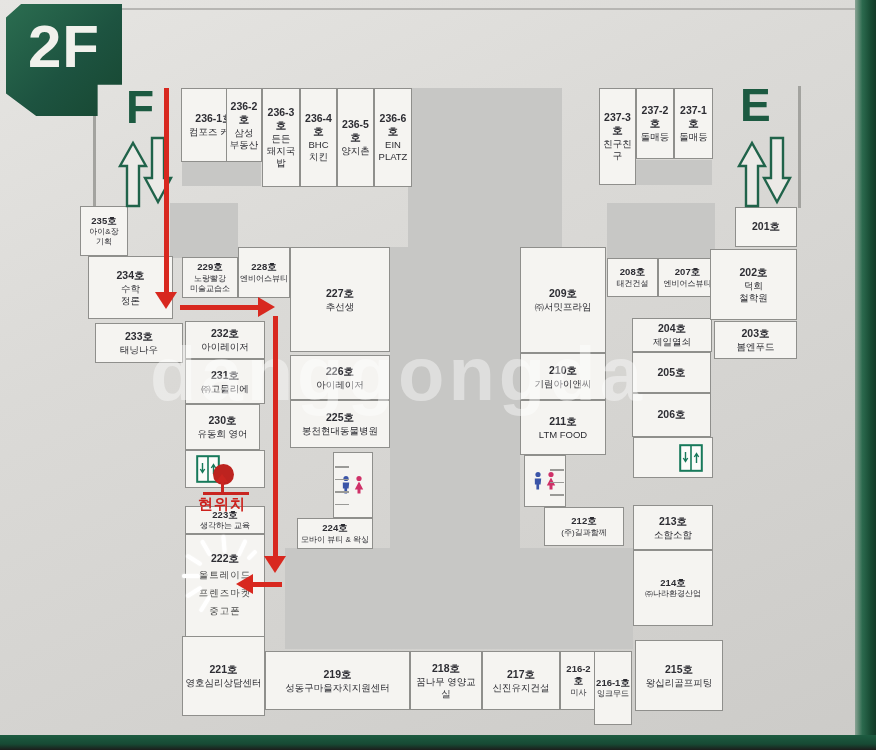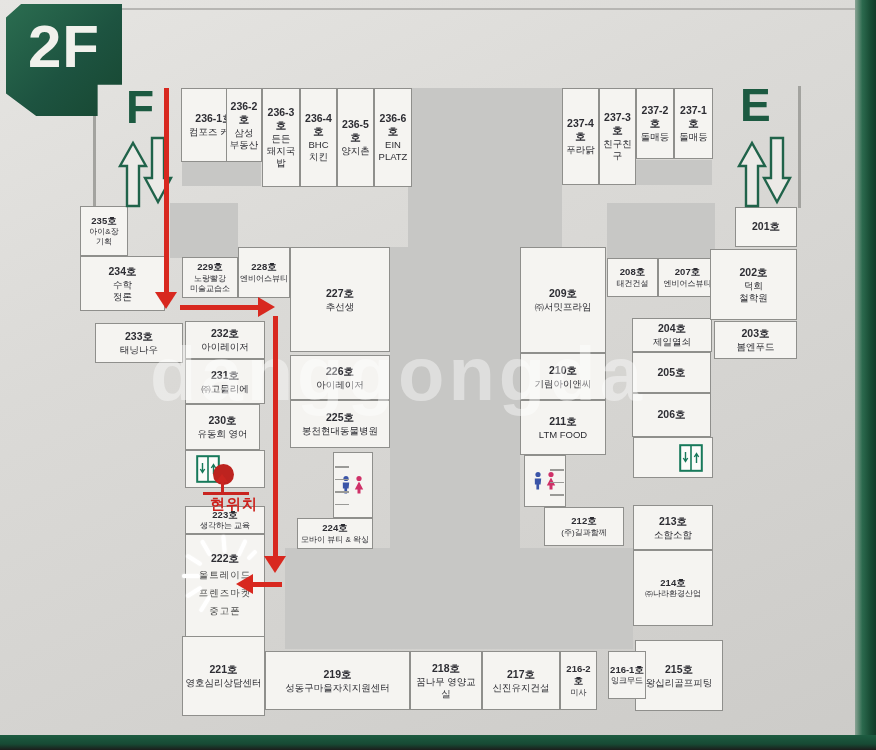--- a/index.html
+++ b/index.html
@@ -45,21 +45,21 @@
   .rline{position:absolute;background:#d8281f;}
   .rdot{position:absolute;left:213px;top:464px;width:21px;height:21px;border-radius:50%;background:#bd231f;}
   .ah{position:absolute;width:0;height:0;}
   .ah.down{border-left:11px solid transparent;border-right:11px solid transparent;border-top:17px solid #d8281f;}
   .ah.right{border-top:10.5px solid transparent;border-bottom:10.5px solid transparent;border-left:17px solid #d8281f;}
   .ah.left{border-top:10.5px solid transparent;border-bottom:10.5px solid transparent;border-right:17px solid #d8281f;}
   .loc-hline{position:absolute;left:203px;top:492px;width:46px;height:3px;background:#c92520;}
   .loc-stem{position:absolute;left:221px;top:481px;width:3px;height:11px;background:#c92520;}
   .loc-stemhead{position:absolute;left:216px;top:474px;width:0;height:0;
     border-left:6px solid transparent;border-right:6px solid transparent;border-bottom:8px solid #c92520;}
-  .loc-text{position:absolute;left:198px;top:495px;width:60px;text-align:right;
+  .loc-text{position:absolute;left:198px;top:495px;width:60px;text-align:left;
     font-size:15px;font-weight:800;color:#cd211c;letter-spacing:1px;}
   .rays{position:absolute;left:186px;top:548px;width:78px;height:62px;pointer-events:none;}
   .ray{position:absolute;width:18px;height:4px;border-radius:2px;background:#ffffff;box-shadow:0 0 2px rgba(255,255,255,.8);}
   .hand{font-size:8.5px;color:#4a4a4a;letter-spacing:1px;line-height:1.9;}
   .watermark{
     position:absolute;left:150px;top:330px;width:580px;height:96px;
     font-size:76px;font-weight:700;letter-spacing:4px;color:rgba(255,255,255,0.42);
     overflow:hidden;pointer-events:none;
   }
   .stalls{position:absolute;width:14px;
@@ -88,28 +88,27 @@
   <div class="cell" style="left:226px;top:88px;width:36px;height:74px"><span class="no">236-2호</span><span class="nm">삼성
 부동산</span></div>
   <div class="cell" style="left:262px;top:88px;width:38px;height:99px"><span class="no">236-3호</span><span class="nm">든든
 돼지국밥</span></div>
   <div class="cell" style="left:300px;top:88px;width:37px;height:99px"><span class="no">236-4호</span><span class="nm">BHC
 치킨</span></div>
   <div class="cell" style="left:337px;top:88px;width:37px;height:99px"><span class="no">236-5호</span><span class="nm">양지촌</span></div>
   <div class="cell" style="left:374px;top:88px;width:38px;height:99px"><span class="no">236-6호</span><span class="nm">EIN
 PLATZ</span></div>
 
-  <div class="cell" style="left:562px;top:88px;width:37px;height:97px"><span class="no">237-4호</span><span class="nm">푸라닭</span></div>
   <div class="cell" style="left:599px;top:88px;width:37px;height:97px"><span class="no">237-3호</span><span class="nm">친구친구</span></div>
   <div class="cell" style="left:636px;top:88px;width:38px;height:71px"><span class="no">237-2호</span><span class="nm">돌매등</span></div>
   <div class="cell" style="left:674px;top:88px;width:39px;height:71px"><span class="no">237-1호</span><span class="nm">돌매등</span></div>
 
   <div class="cell s" style="left:80px;top:206px;width:48px;height:50px"><span class="no">235호</span><span class="nm">아이&amp;장
 기획</span></div>
-  <div class="cell" style="left:80px;top:256px;width:85px;height:55px"><span class="no">234호</span><span class="nm">수학
+  <div class="cell" style="left:88px;top:256px;width:85px;height:63px"><span class="no">234호</span><span class="nm">수학
 정론</span></div>
   <div class="cell" style="left:95px;top:323px;width:88px;height:40px"><span class="no">233호</span><span class="nm">태닝나우</span></div>
   <div class="cell" style="left:185px;top:321px;width:80px;height:38px"><span class="no">232호</span><span class="nm">아이레이저</span></div>
   <div class="cell" style="left:185px;top:359px;width:80px;height:45px"><span class="no">231호</span><span class="nm">㈜고믈리에</span></div>
   <div class="cell" style="left:185px;top:404px;width:75px;height:46px"><span class="no">230호</span><span class="nm">유동희 영어</span></div>
 
   <div class="cell svc" style="left:185px;top:450px;width:80px;height:38px">
     <svg width="24" height="28" viewBox="0 0 24 28" style="margin-right:34px">
       <rect x="1.2" y="1.2" width="21.6" height="25.6" fill="#fcfcfa" stroke="#17795a" stroke-width="2"></rect>
       <line x1="12" y1="2" x2="12" y2="27" stroke="#17795a" stroke-width="1.6"></line>
@@ -185,21 +184,21 @@
 
   <div class="cell" style="left:735px;top:207px;width:62px;height:40px"><span class="no">201호</span></div>
   <div class="cell" style="left:710px;top:249px;width:87px;height:71px"><span class="no">202호</span><span class="nm">덕희
 철학원</span></div>
   <div class="cell" style="left:714px;top:321px;width:83px;height:38px"><span class="no">203호</span><span class="nm">봄엔푸드</span></div>
 
   <div class="cell" style="left:265px;top:651px;width:145px;height:59px"><span class="no">219호</span><span class="nm">성동구마을자치지원센터</span></div>
   <div class="cell" style="left:410px;top:651px;width:72px;height:59px"><span class="no">218호</span><span class="nm">꿈나무 영양교실</span></div>
   <div class="cell" style="left:482px;top:651px;width:78px;height:59px"><span class="no">217호</span><span class="nm">신진유지건설</span></div>
   <div class="cell s" style="left:560px;top:651px;width:37px;height:59px"><span class="no">216-2호</span><span class="nm">미사</span></div>
-  <div class="cell s" style="left:608px;top:651px;width:38px;height:48px"><span class="no">216-1호</span><span class="nm">잉크무드</span></div>
+  <div class="cell s" style="left:594px;top:651px;width:38px;height:74px"><span class="no">216-1호</span><span class="nm">잉크무드</span></div>
 
   <div class="watermark">danggongda</div>
 
   <div class="stair-letter" style="left:126px;top:80px">F</div>
   <svg style="position:absolute;left:117px;top:136px" width="56" height="72" viewBox="0 0 56 72">
     <path d="M10 70 V30 H3 L16 7 L29 30 H22 V70 Z" fill="#eceae7" stroke="#20634a" stroke-width="2.4"></path>
     <path d="M35 2 V42 H28 L41 66 L54 42 H47 V2 Z" fill="#eceae7" stroke="#20634a" stroke-width="2.4"></path>
   </svg>
   <div class="stair-letter" style="left:740px;top:78px">E</div>
   <svg style="position:absolute;left:736px;top:136px" width="56" height="72" viewBox="0 0 56 72">

